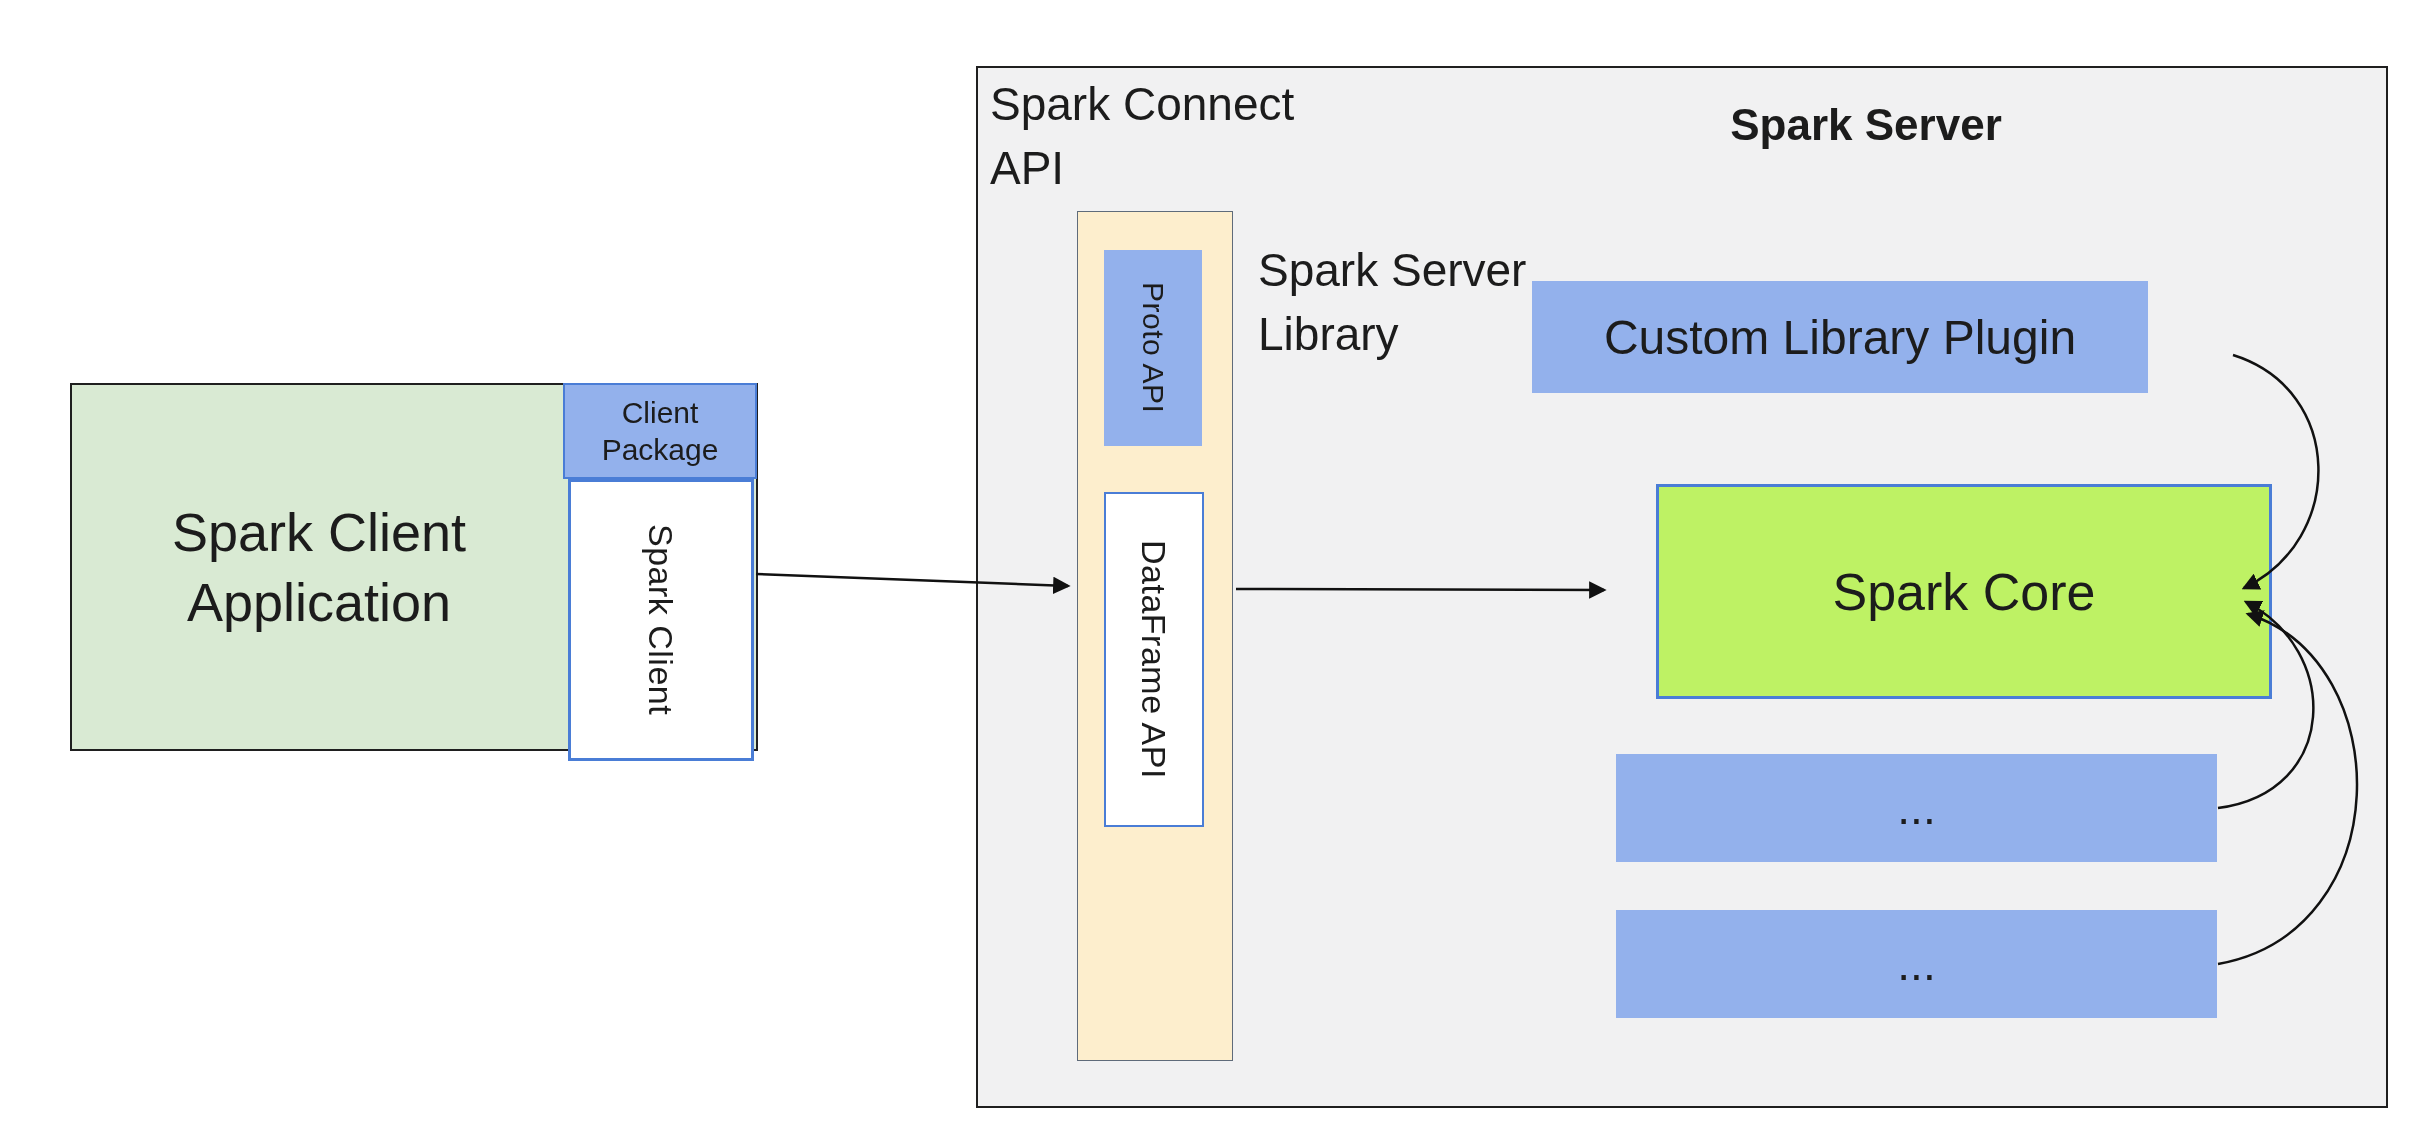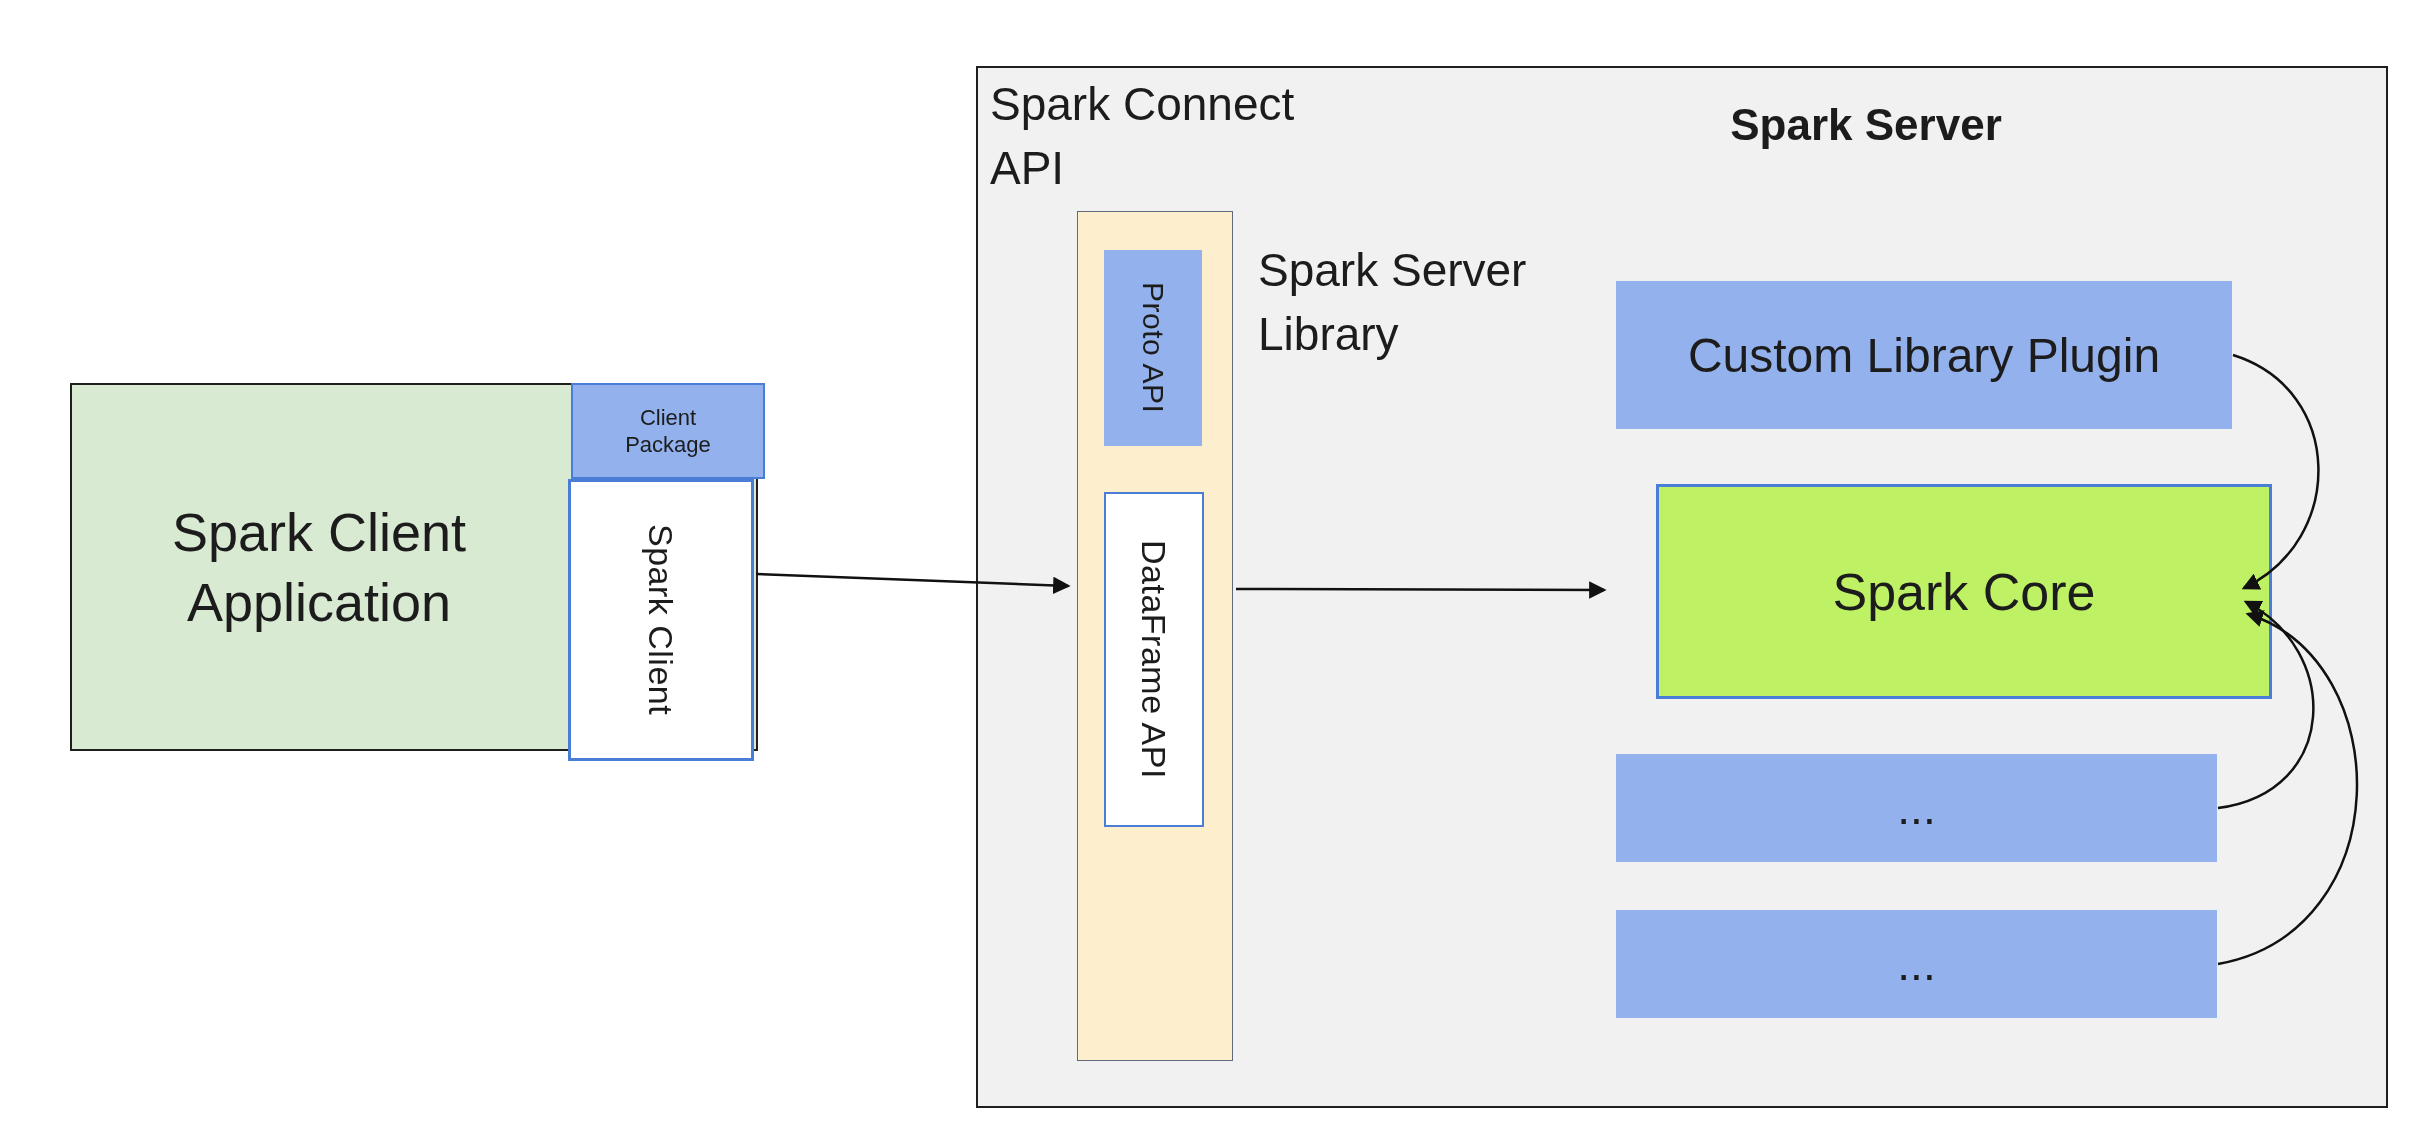--- a/index.html
+++ b/index.html
@@ -32,23 +32,22 @@
     background: var(--client-green);
     border: 2px solid var(--outline-dark);
     padding-right: 190px;
     font-size: 54px;
     line-height: 1.3;
   }
   .client-package-box {
     left: 563px; top: 383px; width: 194px; height: 96px;
     background: var(--block-blue);
     border: 2px solid var(--block-blue-border);
-    font-size: 22px;
+    font-size: 30px;
     line-height: 1.25;
-    margin-left: 8px;
   }
   .spark-client-box {
     left: 568px; top: 479px; width: 186px; height: 282px;
     background: #ffffff;
     border: 3px solid var(--block-blue-border);
   }
   .v-text {
     writing-mode: vertical-rl;
     text-orientation: mixed;
     line-height: 1;
@@ -88,21 +87,21 @@
   }
   .dataframe-api-box .v-text { font-size: 34px; }
   .server-library-label {
     left: 1258px; top: 238px; width: 420px;
     font-size: 46px; line-height: 1.4;
     text-align: left;
   }
 
   
   .custom-plugin-box {
-    left: 1616px; top: 281px; width: 616px; height: 148px;
+    left: 1532px; top: 281px; width: 616px; height: 112px;
     background: var(--block-blue);
     font-size: 48px;
   }
   .spark-core-box {
     left: 1616px; top: 484px; width: 616px; height: 215px;
     background: #bef264;
     border: 3px solid var(--block-blue-border);
     font-size: 52px;
     margin-left: 40px;
   }

